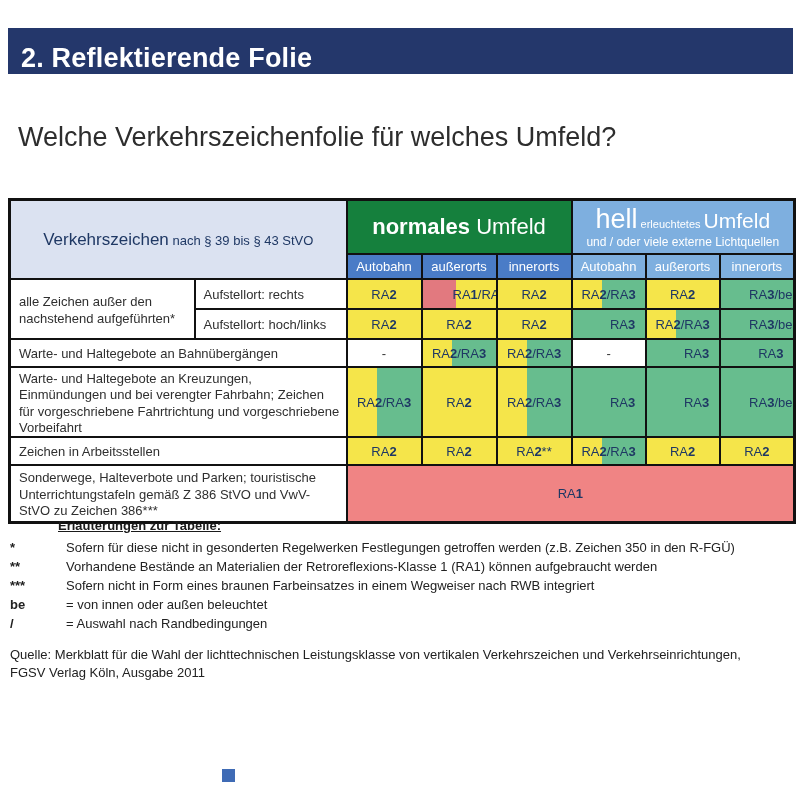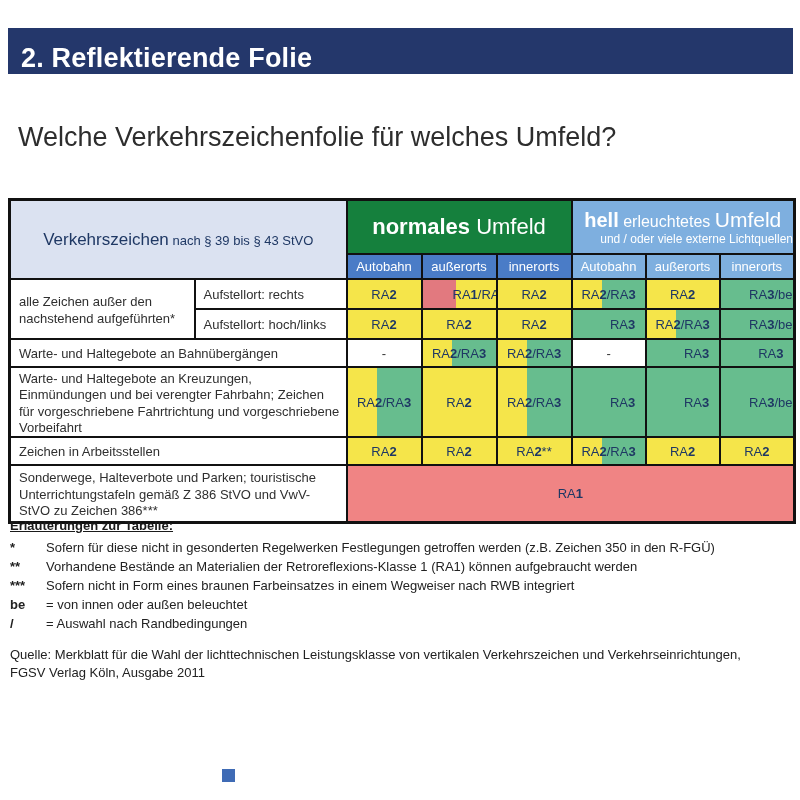--- a/index.html
+++ b/index.html
@@ -20,43 +20,43 @@
   
   .tbl-wrap{position:absolute;top:198px;left:8px;}
   table{border-collapse:collapse;table-layout:fixed;width:785px;border:3px solid #111;}
   td,th{border:2px solid #111;padding:0;overflow:hidden;}
   th{font-weight:normal;}
   .th-vz{background:#dbe2f1;color:#1f3864;font-size:13px;text-align:center;vertical-align:middle;}
   .th-vz .big{font-weight:normal;font-size:17px;}
   .th-normal{background:#15803d;color:#fff;font-size:22px;text-align:center;vertical-align:middle;height:52px;}
   .th-normal .b{font-weight:bold;}
   .th-hell{background:#7eafdf;color:#fff;text-align:center;vertical-align:middle;line-height:1.15;}
-  .th-hell .b{font-weight:bold;font-size:20px;margin-top:36px;}
-  .th-hell .sm{font-size:16px;}
+  .th-hell .b{font-weight:normal;font-size:27px;margin-top:36px;}
+  .th-hell .sm{font-size:11px;}
   .th-hell .lg{font-size:21px;}
-  .th-hell .sub{font-size:12px;display:block;margin-top:1px;text-align:right;}
+  .th-hell .sub{font-size:12px;display:block;margin-top:1px;}
   .subhead{color:#fff;font-size:13px;text-align:center;height:23px;vertical-align:middle;}
   .sub-normal{background:#4a7cc7;}
   .sub-hell{background:#7eafdf;}
   .lbl{background:#fff;font-size:13px;color:#2f2f2f;text-align:left;vertical-align:middle;padding:3px 6px 0 8px;line-height:1.25;}
   .cell{font-size:13px;color:#1f3864;text-align:center;vertical-align:middle;}
   .cell b{font-weight:bold;}
   .y{background:#f5e54a;}
   .g{background:#67bd8e;padding-left:28px;}
   .w{background:#ffffff;color:#333;}
   .ry{background:linear-gradient(90deg,#e2797f 0 45%,#f5e54a 45% 100%);padding-left:30px;}
   .yg{background:linear-gradient(90deg,#f5e54a 0 40%,#67bd8e 40% 100%);}
   .r1{background:#f08484;}
   .h30{height:30px;} .h28{height:28px;} .h60{height:60px;} .h57{height:57px;}
   
   .notes{position:absolute;top:518px;left:10px;width:780px;}
-  .notes-head{font-weight:bold;font-size:13px;text-decoration:underline;color:#1a1a1a;margin-bottom:5px;}
+  .notes-head{font-weight:bold;font-size:13px;text-decoration:underline;color:#1a1a1a;margin-bottom:5px;margin-left:48px;}
   .fn-line{display:flex;font-size:13px;line-height:19px;color:#222;}
   .fn-marker{font-weight:bold;min-width:30px;flex:0 0 auto;padding-right:6px;}
-  .fn-text{flex:1;}
+  .fn-text{flex:1;margin-left:20px;}
   .source{margin-top:13px;font-size:13px;line-height:18px;color:#222;}
   
   .blue-mark{position:absolute;left:222px;top:769px;width:13px;height:13px;background:#3f6bb5;}
 </style>
 </head>
 <body>
 
 <div class="banner">
   <div class="banner-title">2. Reflektierende Folie</div>
 </div>

